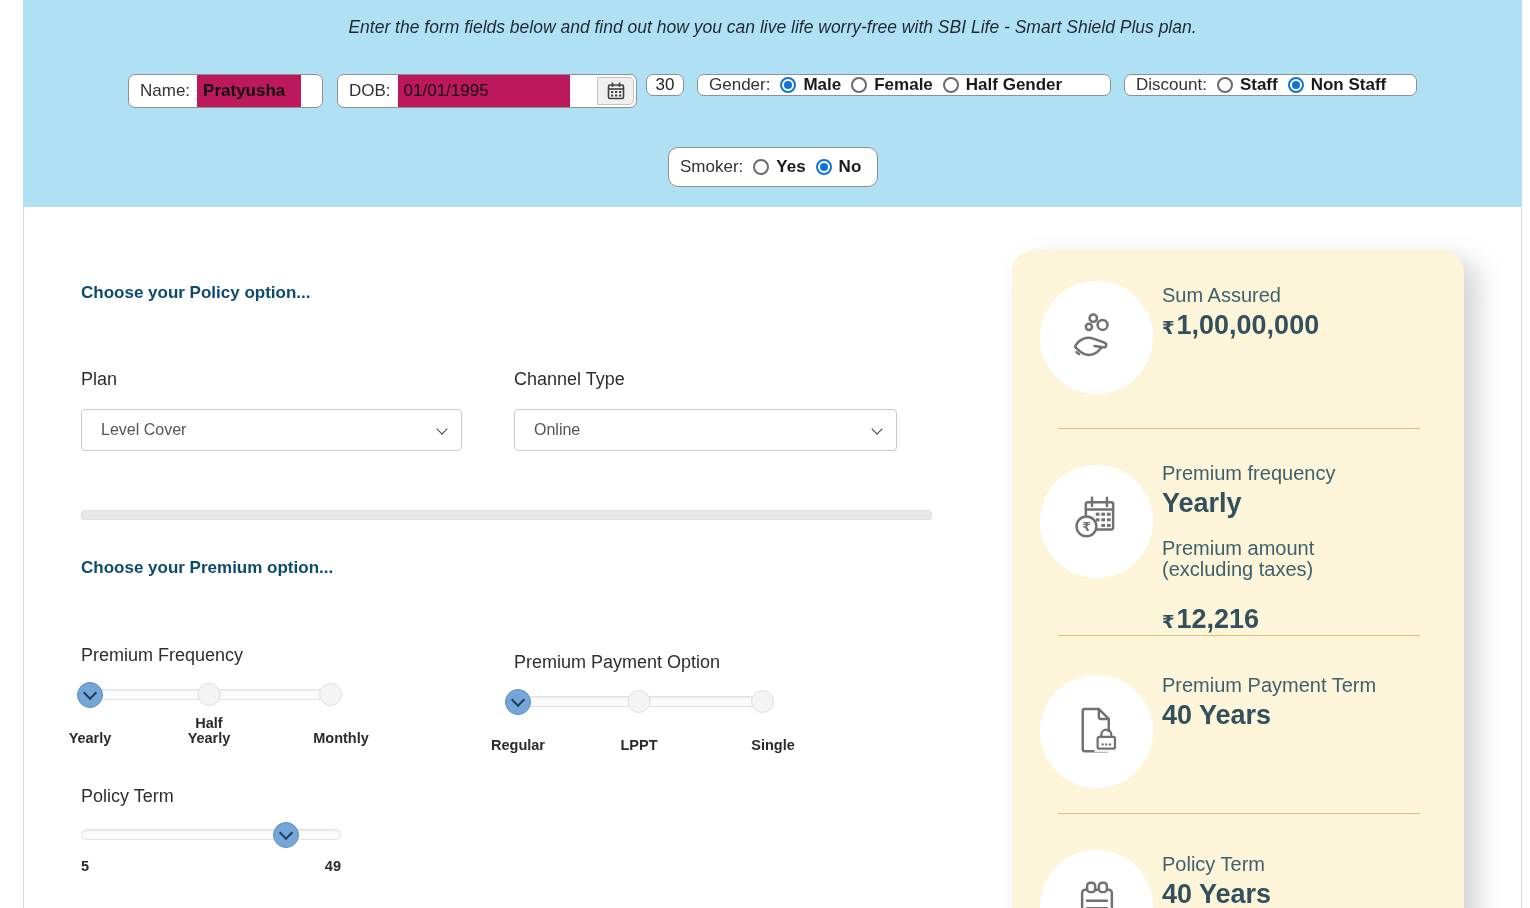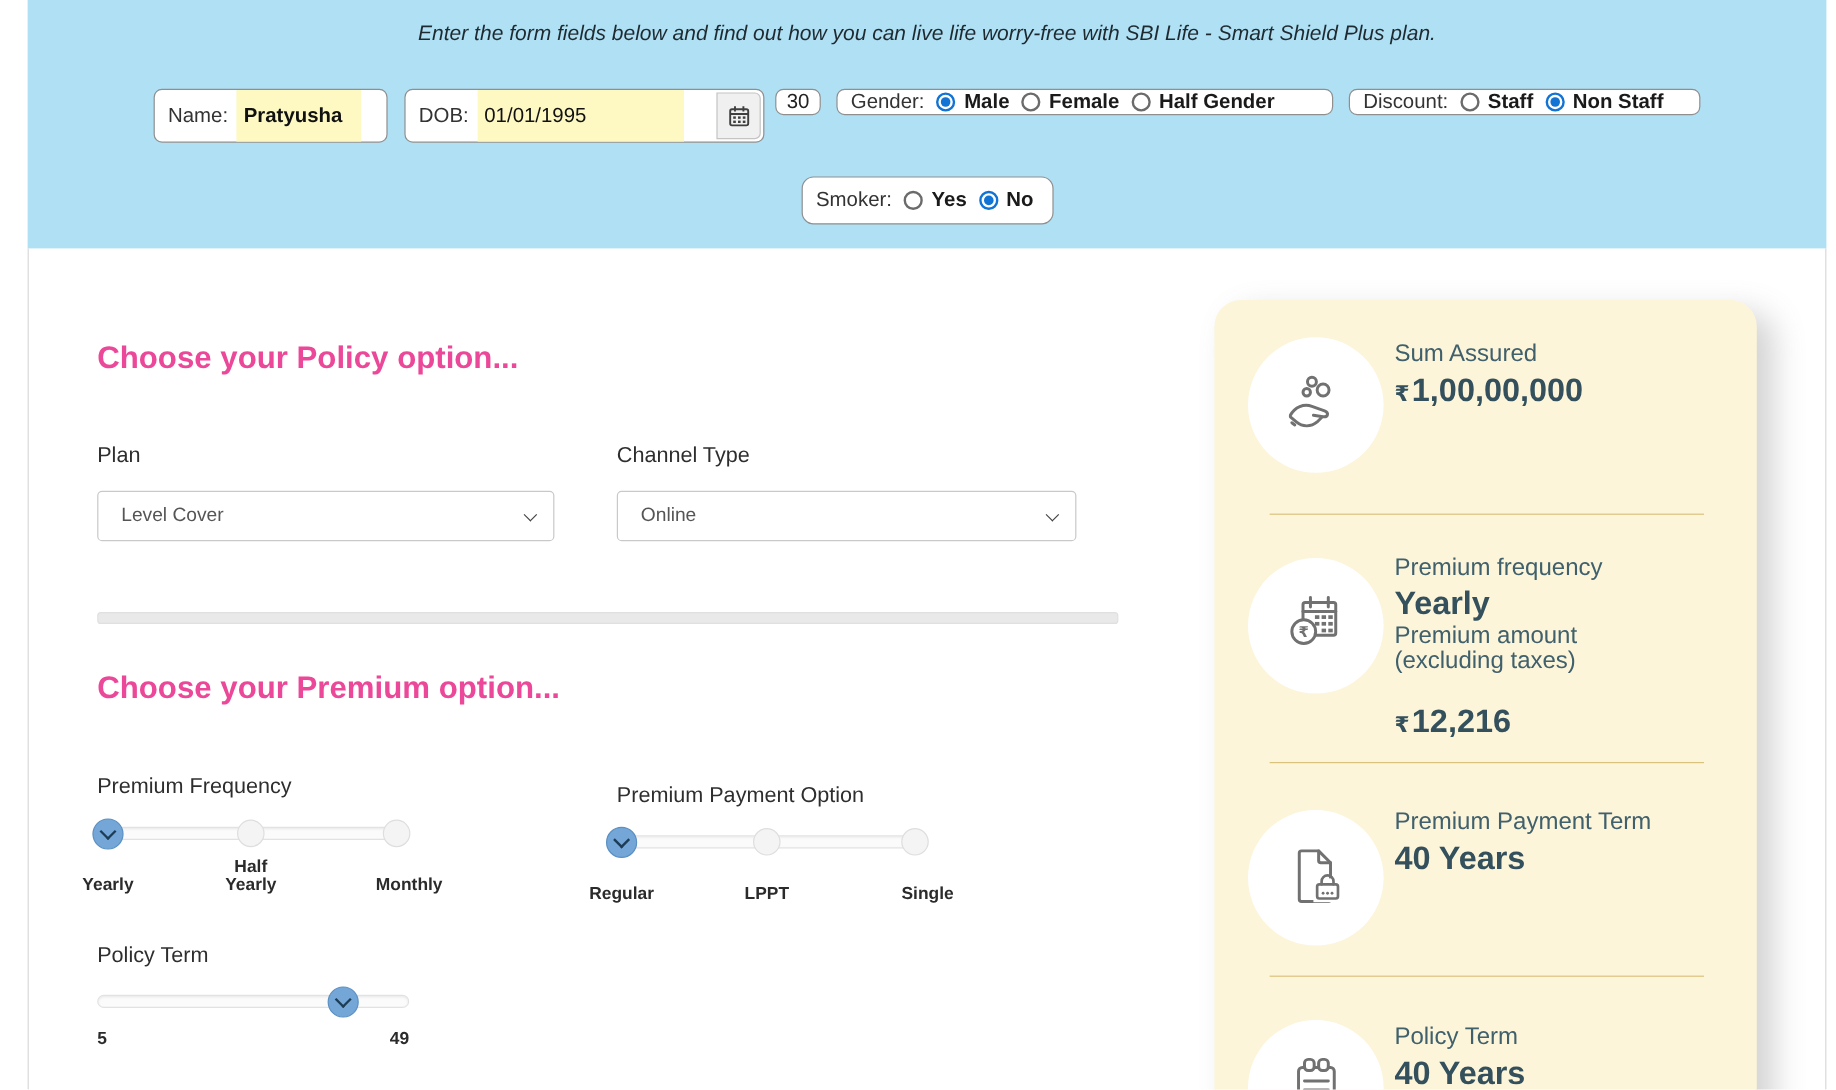--- a/index.html
+++ b/index.html
@@ -13,36 +13,36 @@
   
   .banner { position:absolute; left:23px; top:0; width:1499px; height:207px; background:#b0e0f4; }
   .banner-instruction { position:absolute; left:0; top:17px; width:100%; text-align:center;
     font-style:italic; font-size:17.5px; color:#1f2a30; }
 
   .fbox { position:absolute; background:#fff; border:1px solid #8f8f8f; border-radius:7px;
     display:flex; align-items:center; padding:0 11px; gap:7px; font-size:17px; color:#333;
     white-space:nowrap; }
   .flabel { color:#333; }
   .opt { font-weight:bold; color:#1a1a1a; }
-  .finput { border:none; outline:none; background:#fef9c3; height:43px; font-size:17px;
+  .finput { border:none; outline:none; background:#be185d; height:32px; font-size:17px;
     color:#111; font-family:inherit; padding:0 6px; }
   .name-input { width:104px; font-weight:bold; }
   .dob-input { width:172px; }
   .cal-btn { position:absolute; right:2px; top:2px; bottom:2px; width:37px; background:#f0f0f0;
     border:1px solid #c4c4c4; border-radius:0 5px 5px 0; display:flex; align-items:center;
     justify-content:center; cursor:pointer; }
   .age-box { justify-content:center; padding:0; font-size:17px; color:#222; }
 
   .radio { width:16px; height:16px; border-radius:50%; background:#fff; border:2px solid #6b6b6b;
     display:inline-block; position:relative; flex:none; margin-left:3px; cursor:pointer; }
   .radio.checked { border-color:#1173d4; }
   .radio.checked::after { content:""; position:absolute; inset:2px; border-radius:50%; background:#1173d4; }
 
   
-  .h-section { position:absolute; font-size:26px; font-weight:bold; color:#ec4899; }
+  .h-section { position:absolute; font-size:17px; font-weight:bold; color:#0c4a6e; }
   .f-label { position:absolute; font-size:18px; color:#2e2e2e; }
 
   .select { position:absolute; height:42px; background:#fff; border:1px solid #c9c9c9;
     border-radius:4px; display:flex; align-items:center; padding:0 34px 0 19px; cursor:pointer; }
   .sel-text { font-size:16px; color:#555; }
   .sel-chev { position:absolute; right:15px; top:15px; width:8px; height:8px;
     border-right:1.8px solid #444; border-bottom:1.8px solid #444; transform:rotate(45deg); }
 
   .divider-bar { position:absolute; left:81px; top:510px; width:851px; height:10px;
     background:#e9e9e9; border:1px solid #e0e0e0; border-radius:3px; }
@@ -69,21 +69,21 @@
 
   
   .summary { position:absolute; left:1012px; top:250px; width:452px; height:720px;
     background:#fcf5da; border-radius:22px; box-shadow:14px 10px 26px rgba(110,110,110,0.30); }
   .icircle { position:absolute; left:28px; width:113px; height:113px; border-radius:50%;
     background:#fff; display:flex; align-items:center; justify-content:center; }
   .scard-text { position:absolute; left:150px; width:280px; }
   .slabel { font-size:20px; color:#40606c; line-height:23px; }
   .svalue { font-size:27px; font-weight:bold; color:#33505c; margin-top:3px; line-height:30px; }
   .svalue .cur { font-size:18px; margin-right:2px; }
-  .ssub { font-size:20px; color:#40606c; line-height:21px; margin-top:2px; }
+  .ssub { font-size:20px; color:#40606c; line-height:21px; margin-top:20px; }
   .sdiv { position:absolute; left:46px; width:362px; height:1px; background:#d9c27c; }
 
   svg.lineicon { stroke:#717171; fill:none; stroke-width:4; stroke-linecap:round; stroke-linejoin:round; }
   svg.minical { stroke:#3f3f3f; fill:none; stroke-width:1.6; }
 </style>
 </head>
 <body>
 
 <div id="app">
 

